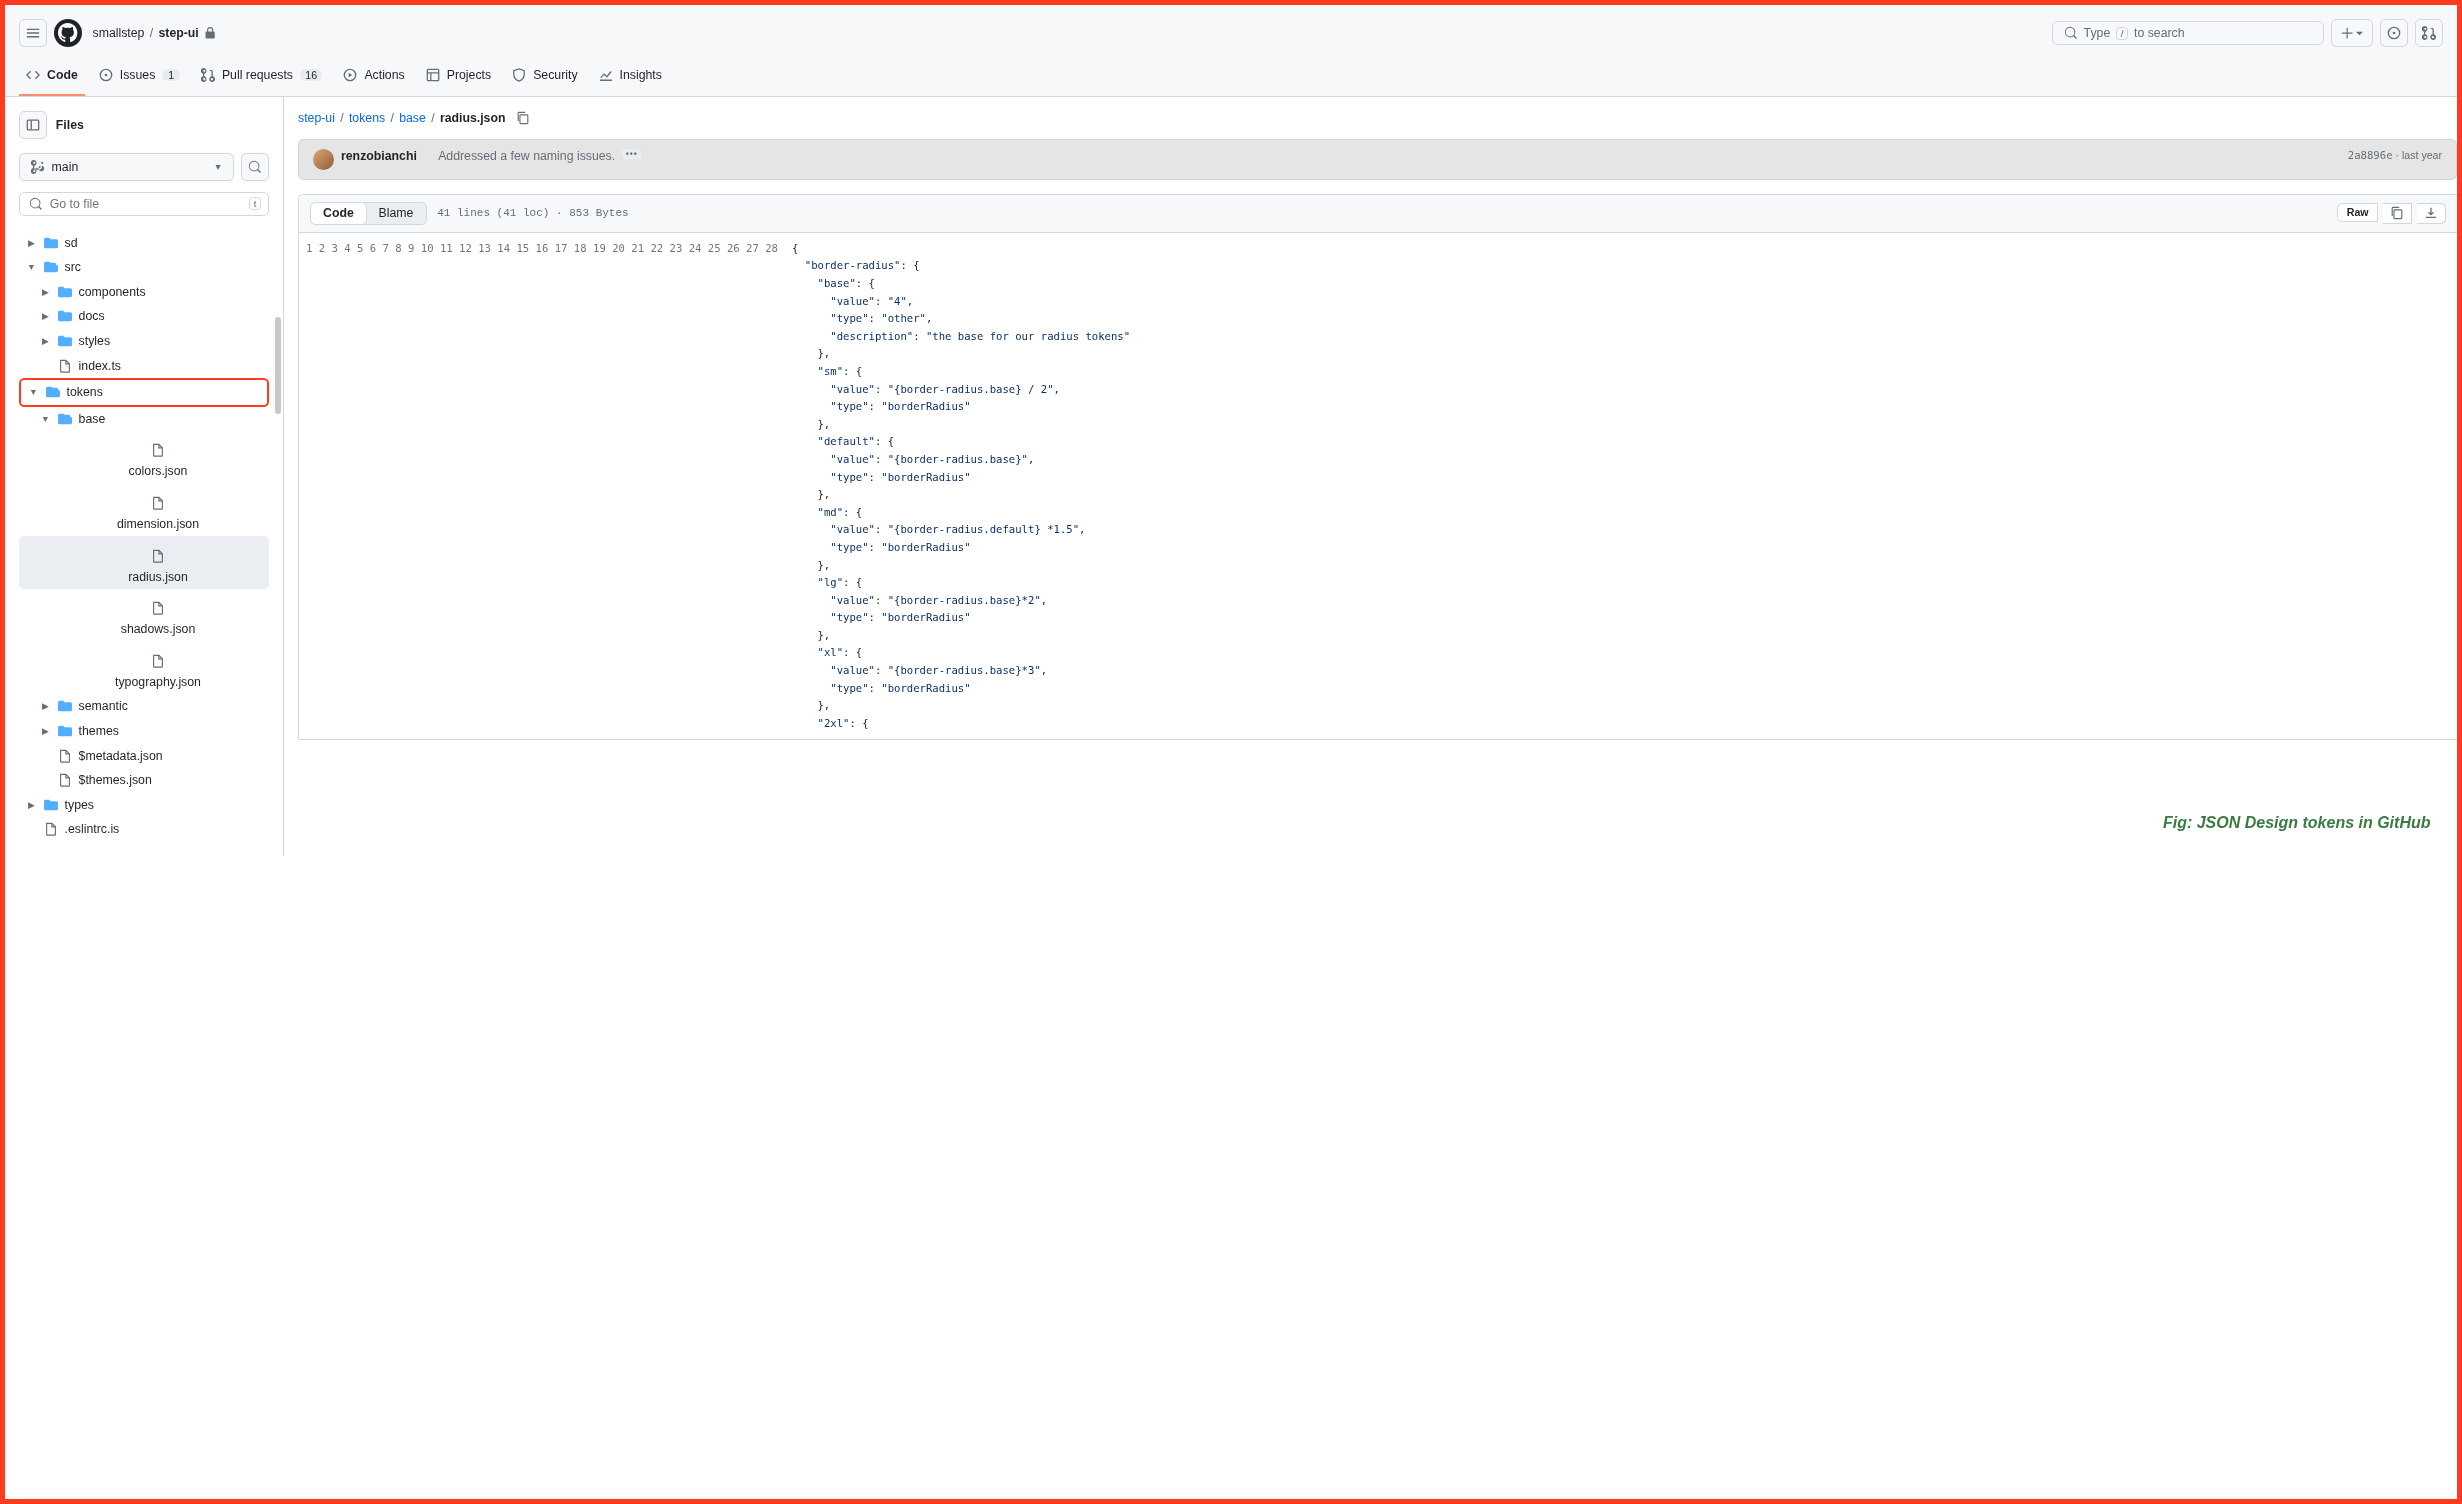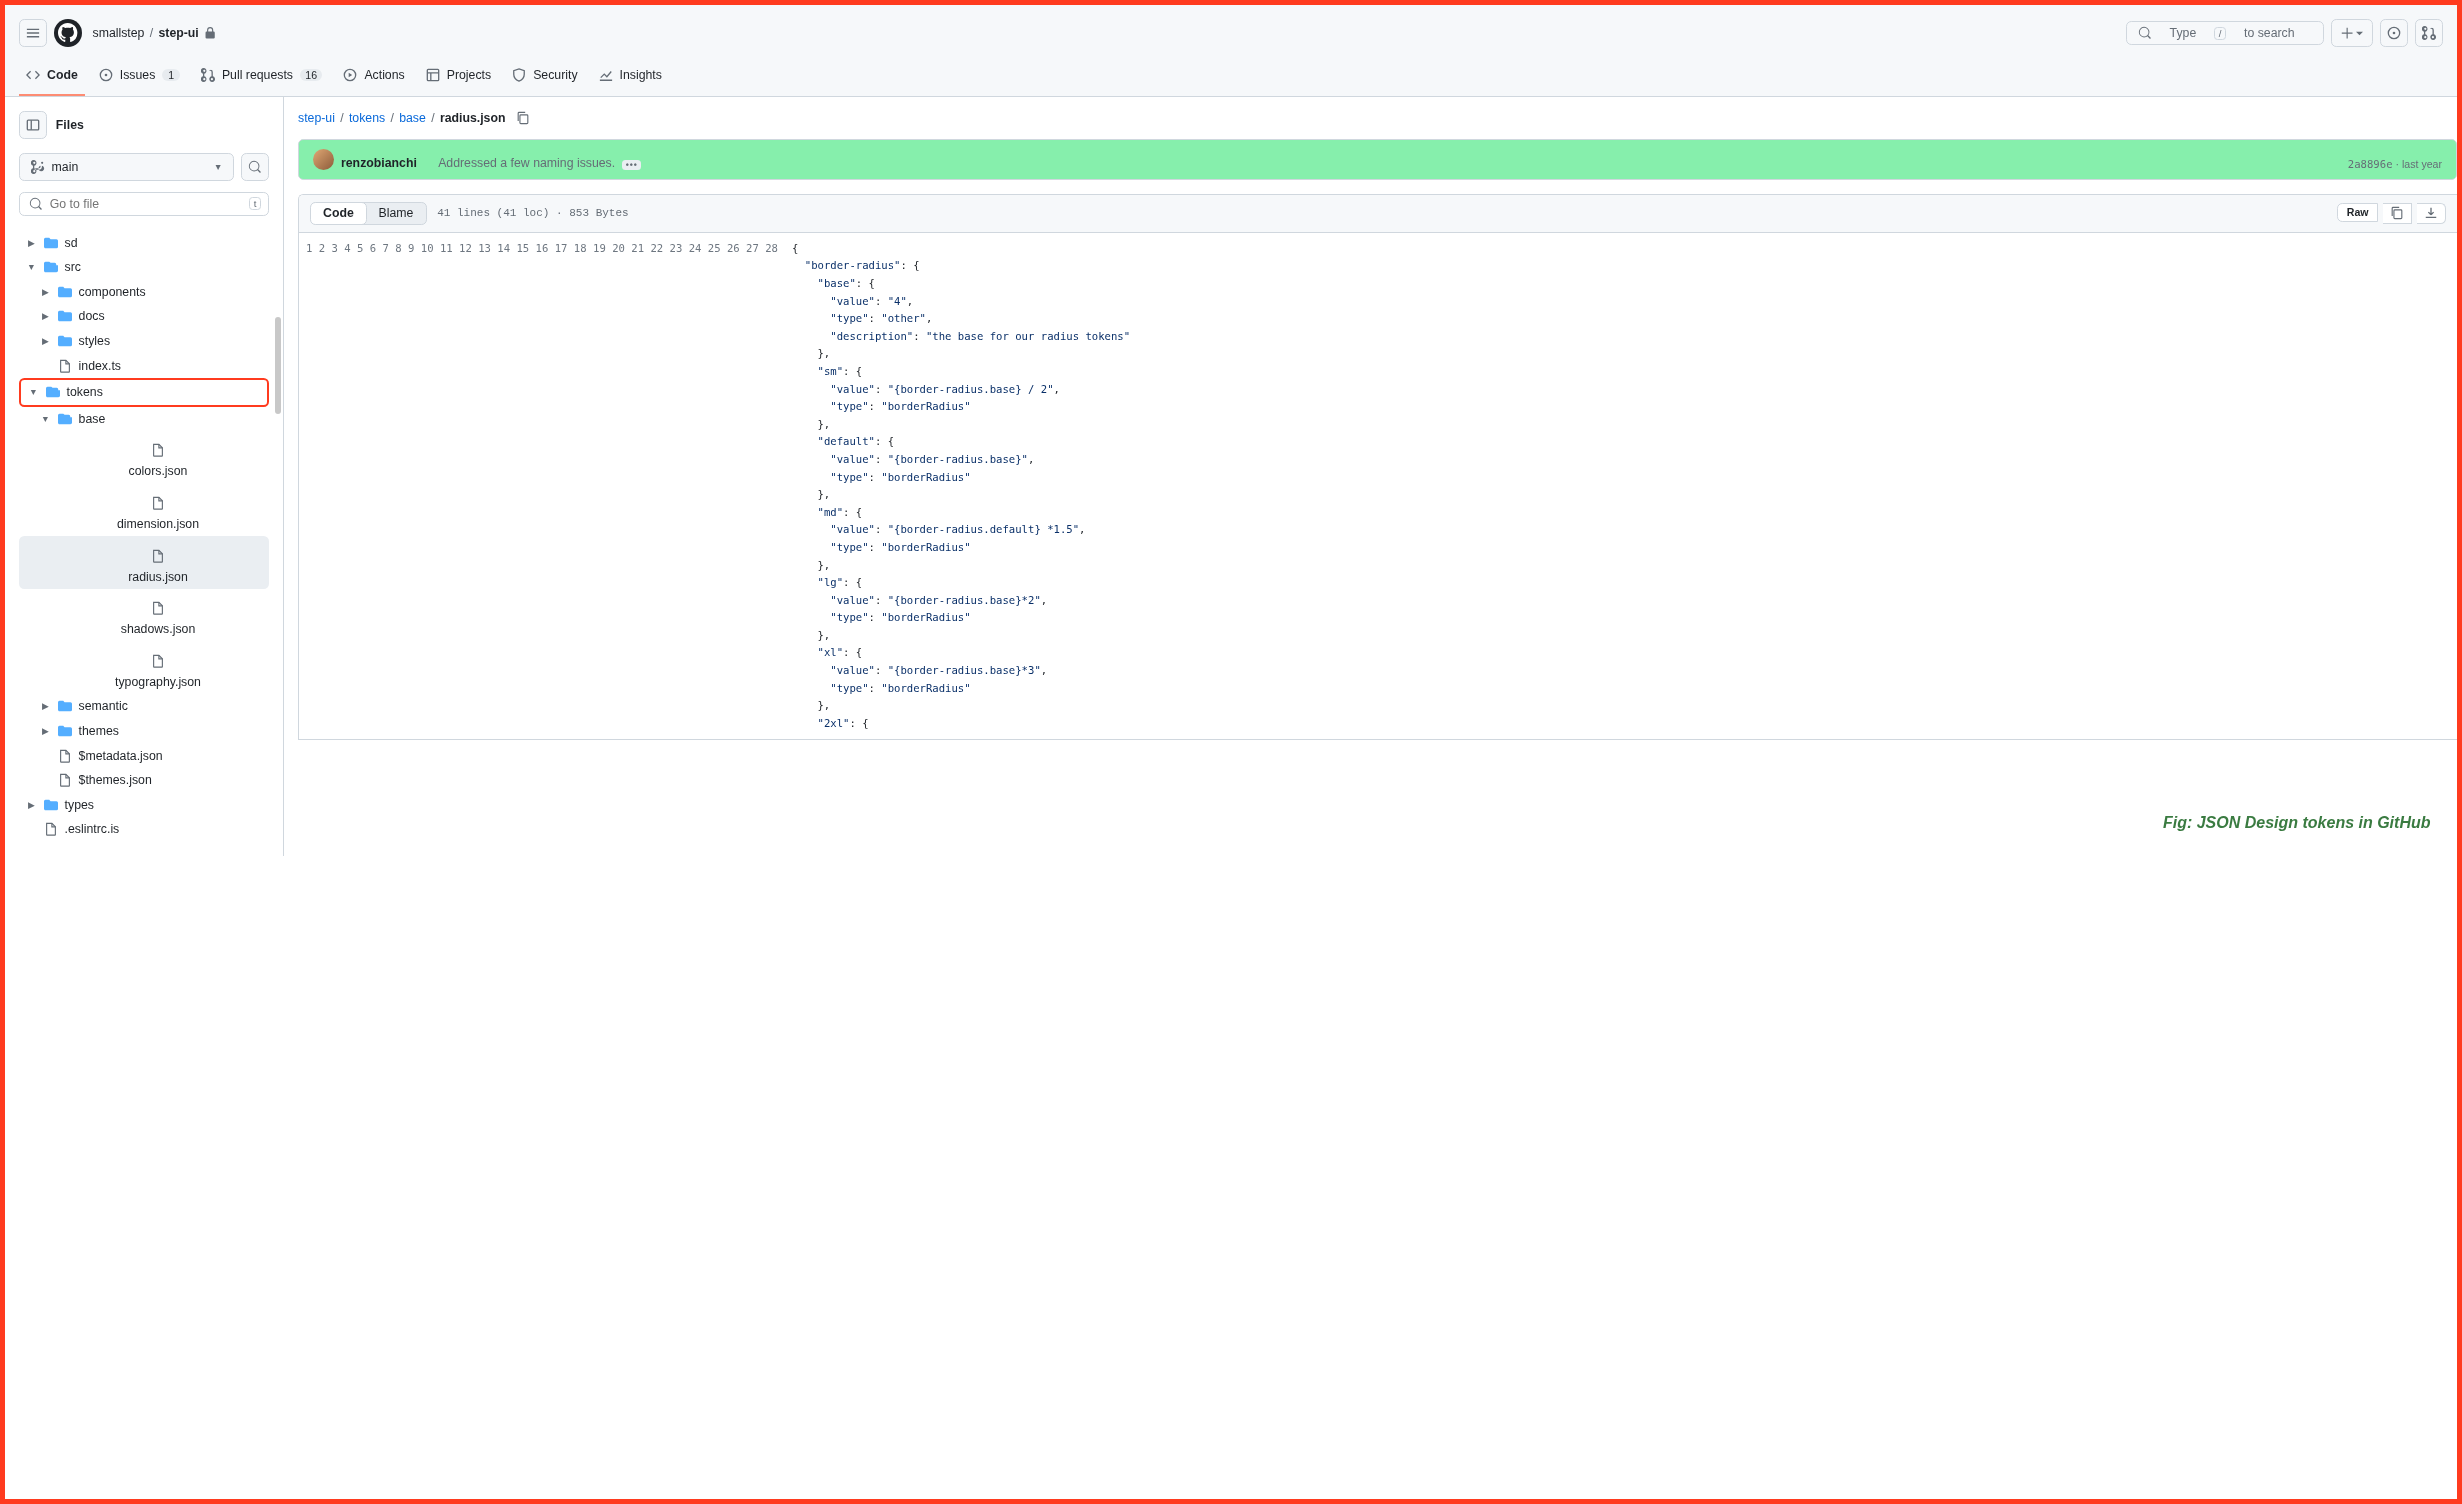--- a/index.html
+++ b/index.html
@@ -37,23 +37,23 @@
     .breadcrumb-top .owner { color: #1f2328; }
     .breadcrumb-top .sep { color: #656d76; }
     .breadcrumb-top .repo { color: #1f2328; font-weight: 600; }
     .lock { color: #656d76; }
     .topbar-right { margin-left: auto; display: flex; gap: 7px; align-items: center; }
     .search-box {
       display: flex; align-items: center;
       border: 0.9px solid #d0d7de;
       border-radius: 5.3px;
       padding: 4.4px 10.6px;
-      width: 198px;
+      width: 272px;
       color: #656d76;
-      gap: 18px;
+      gap: 6px;
       background: #f6f8fa;
     }
     .kbd {
       border: 0.9px solid #d0d7de;
       border-radius: 3.5px;
       padding: 0 3.5px;
       font-size: 9.7px;
     }
     .icon-btn {
       width: 28px; height: 28px;
@@ -159,22 +159,22 @@
     .indent-2 { padding-left: 35px; flex-direction: column; }
     .content { flex: 1; padding: 14px 0 14px 14px; min-width: 0; position: relative; }
     .path-crumb { display: flex; align-items: center; gap: 5.3px; font-size: 12.3px; margin-bottom: 14px; }
     .path-crumb .link { color: #0969da; cursor: pointer; }
     .path-crumb .sep2 { color: #656d76; }
     .path-crumb .current { font-weight: 600; }
     .commit-bar {
       border: 0.9px solid #d0d7de;
       border-radius: 5.3px;
       padding: 8.8px 14px;
-      display: flex; align-items: flex-end;
-      background: #86efac;
+      display: flex; align-items: flex-start;
+      background: #e5e5e5;
       margin-bottom: 14px;
     }
     .avatar { width: 21px; height: 21px; border-radius: 50%; background: linear-gradient(135deg,#e0a874,#8c5b3a); margin-right: 7px; }
     .author-name { font-weight: 600; margin-right: 5.3px; }
     .commit-msg { color: #656d76; margin-right: 7px; margin-left: 16px; }
     .ellipsis {
       background: #eaeef2;
       border-radius: 3.5px;
       padding: 0 3.5px;
       font-size: 8.8px;

